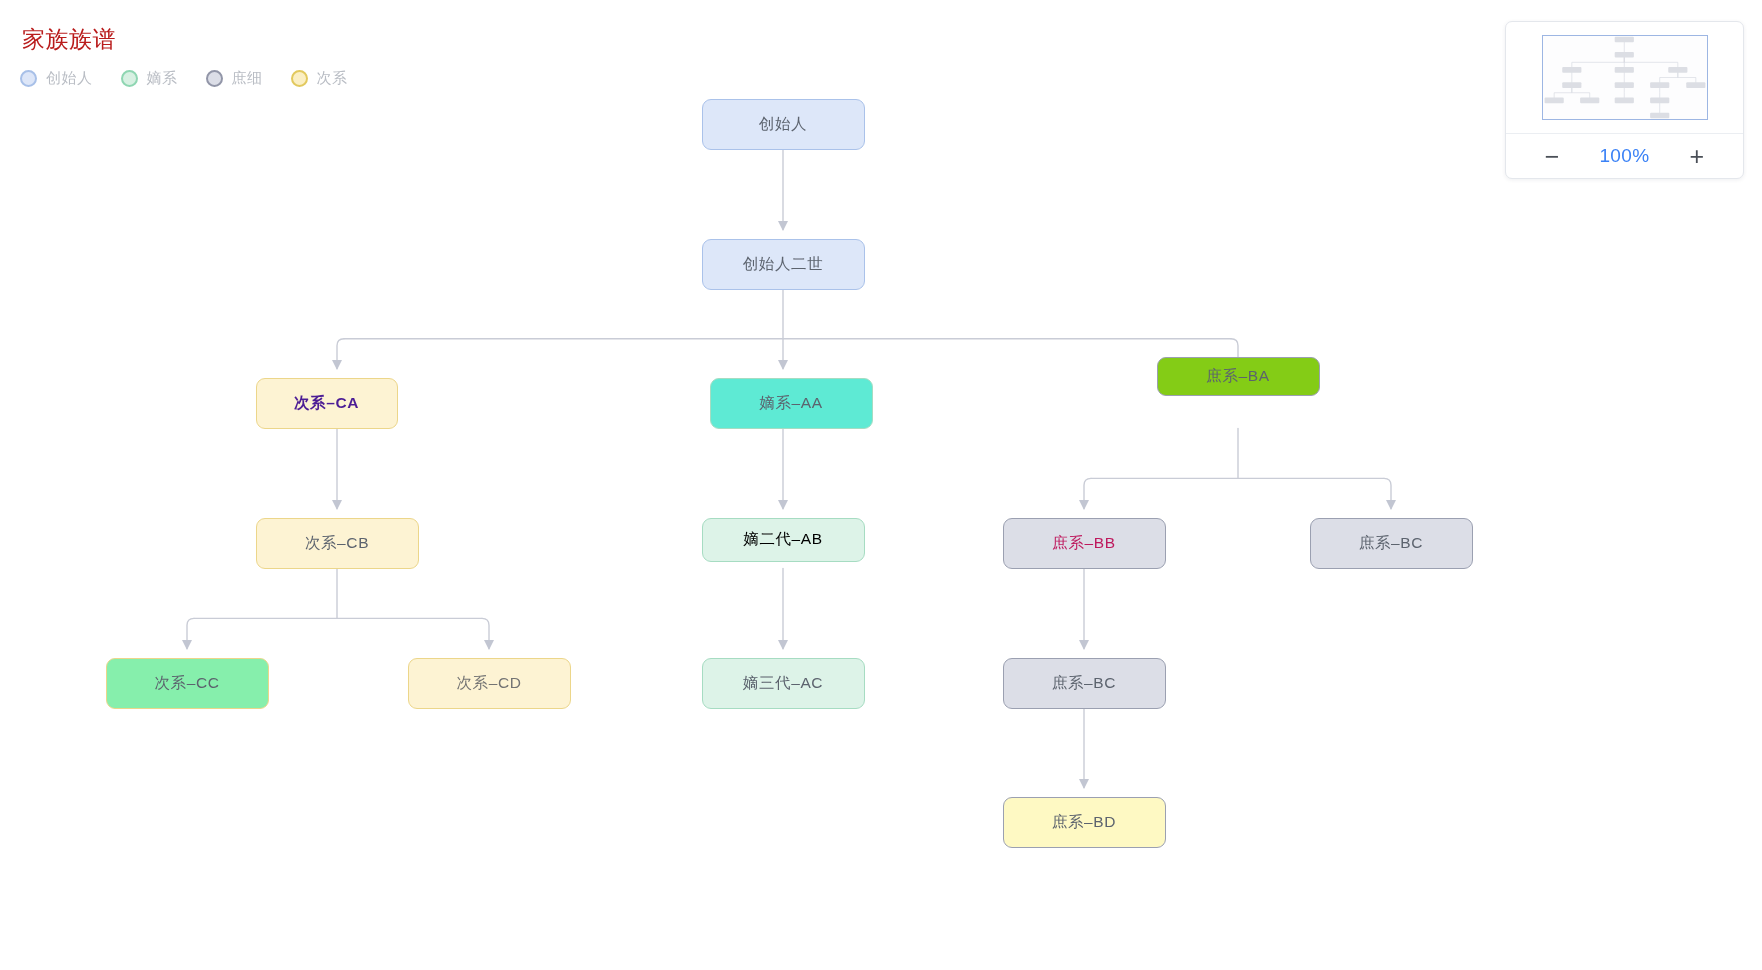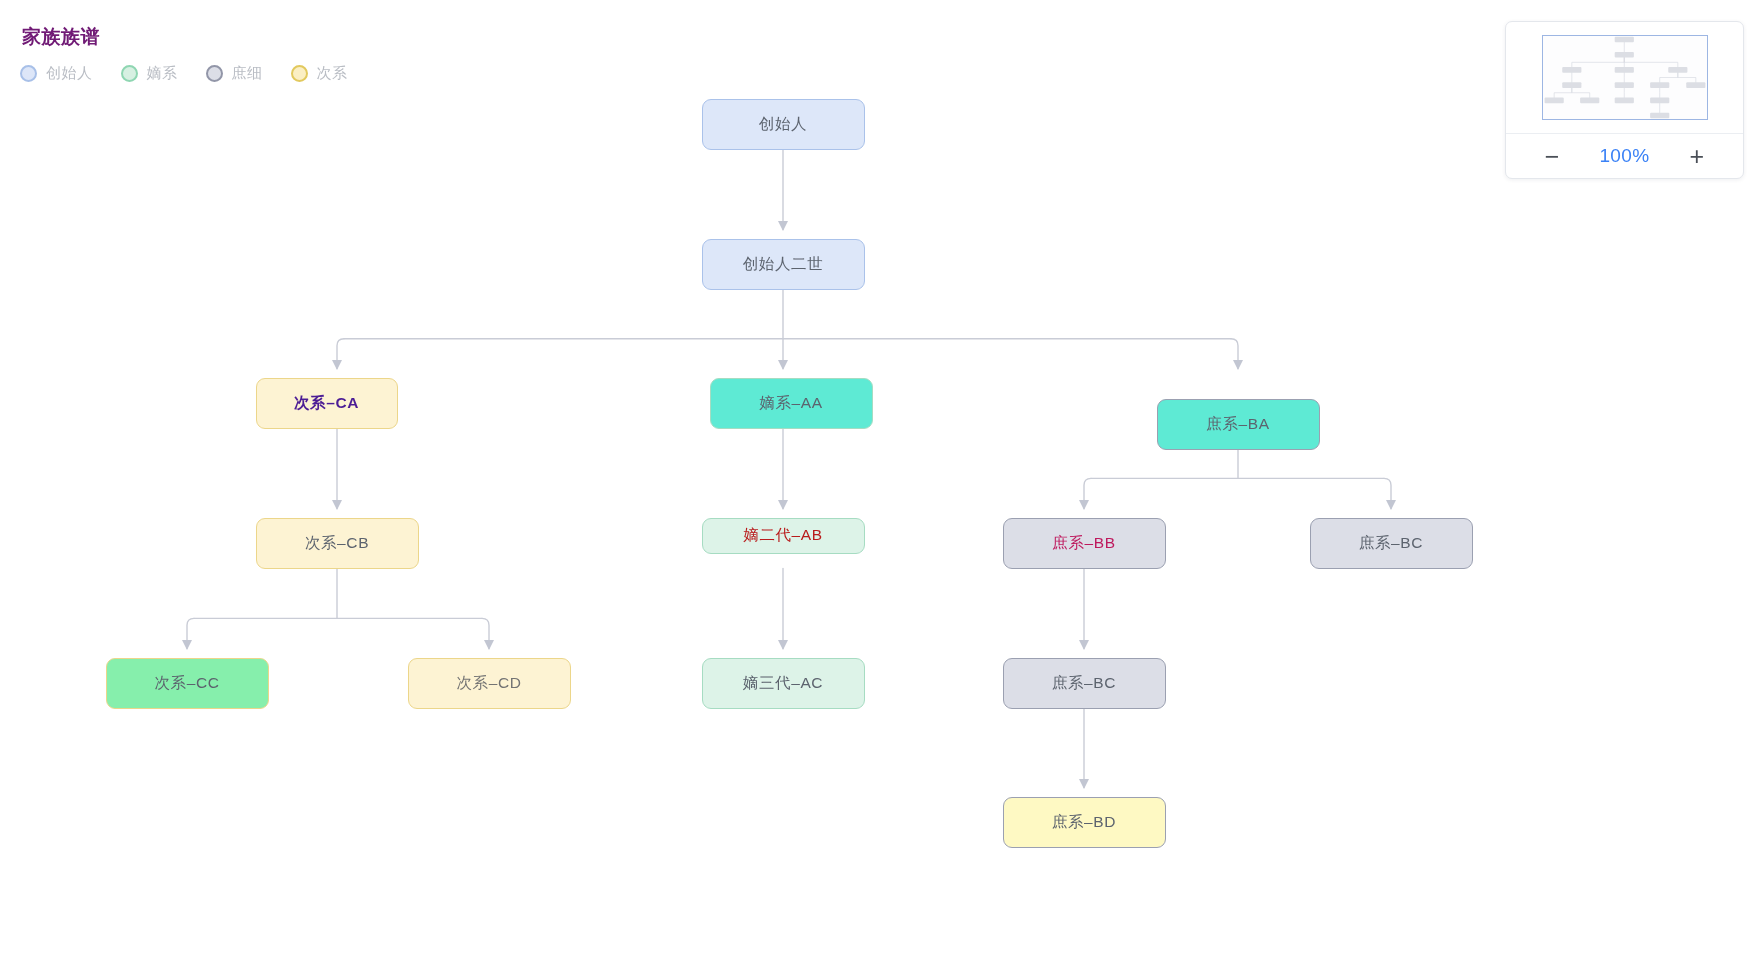--- a/index.html
+++ b/index.html
@@ -17,23 +17,23 @@
   }
 
   
   #header {
     position: absolute;
     left: 20px;
     top: 24px;
     z-index: 30;
   }
   #chart-title {
-    font-size: 19px;
-    font-weight: bold;
-    color: #701a75;
+    font-size: 23px;
+    font-weight: normal;
+    color: #b91c1c;
     letter-spacing: 0.5px;
     margin: 0 0 14px 2px;
   }
   #legend {
     display: flex;
     align-items: center;
     gap: 28px;
   }
   .legend-item {
     display: flex;
@@ -197,23 +197,23 @@
         <path d="M 783 568.5 L 783 648.5" fill="none" stroke="#c9ccd6" stroke-width="1.4" stroke-linecap="round" marker-end="url(#arrow)"></path>
         <path d="M 1084 568.5 L 1084 648.5" fill="none" stroke="#c9ccd6" stroke-width="1.4" stroke-linecap="round" marker-end="url(#arrow)"></path>
         <path d="M 1084 708.5 L 1084 787.5" fill="none" stroke="#c9ccd6" stroke-width="1.4" stroke-linecap="round" marker-end="url(#arrow)"></path>
       </g>
   </svg>
   <div id="nodes">
       <div class="node" style="left: 701.5px; top: 98.5px; width: 163px; height: 51px; background: rgb(221, 231, 249); border-color: rgb(170, 194, 234); color: rgb(92, 99, 110);">创始人</div>
       <div class="node" style="left: 701.5px; top: 238.5px; width: 163px; height: 51px; background: rgb(221, 231, 249); border-color: rgb(170, 194, 234); color: rgb(92, 99, 110);">创始人二世</div>
       <div class="node" style="left: 255.5px; top: 377.5px; width: 142px; height: 51px; background: rgb(253, 243, 211); border-color: rgb(236, 214, 138); color: #4c1d95; font-weight: bold;">次系–CA</div>
       <div class="node" style="left: 701.5px; top: 377.5px; width: 163px; height: 51px; background: #5eead4; border-color: rgb(166, 220, 194); color: rgb(92, 99, 110); margin-left: 8px;">嫡系–AA</div>
-      <div class="node" style="left: 1156.5px; top: 399px; width: 163px; height: 51px; background: #5eead4; border-color: rgb(155, 160, 177); color: rgb(92, 99, 110);">庶系–BA</div>
+      <div class="node" style="left: 1156.5px; top: 357px; width: 163px; height: 39px; background: #84cc16; border-color: rgb(155, 160, 177); color: rgb(92, 99, 110);">庶系–BA</div>
       <div class="node" style="left: 255.5px; top: 517.5px; width: 163px; height: 51px; background: rgb(253, 243, 211); border-color: rgb(236, 214, 138); color: rgb(92, 99, 110);">次系–CB</div>
-      <div class="node" style="left: 701.5px; top: 517.5px; width: 163px; height: 36px; background: rgb(221, 243, 232); border-color: rgb(166, 220, 194); color: #b91c1c;">嫡二代–AB</div>
+      <div class="node" style="left: 701.5px; top: 517.5px; width: 163px; height: 44px; background: rgb(221, 243, 232); border-color: rgb(166, 220, 194); color: #000000;">嫡二代–AB</div>
       <div class="node" style="left: 1002.5px; top: 517.5px; width: 163px; height: 51px; background: rgb(220, 222, 231); border-color: rgb(155, 160, 177); color: #be185d;">庶系–BB</div>
       <div class="node" style="left: 1309.5px; top: 517.5px; width: 163px; height: 51px; background: rgb(220, 222, 231); border-color: rgb(155, 160, 177); color: rgb(92, 99, 110);">庶系–BC</div>
       <div class="node" style="left: 105.5px; top: 657.5px; width: 163px; height: 51px; background: #86efac; border-color: rgb(236, 214, 138); color: rgb(92, 99, 110);">次系–CC</div>
       <div class="node" style="left: 407.5px; top: 657.5px; width: 163px; height: 51px; background: rgb(253, 243, 211); border-color: rgb(236, 214, 138); color: #737373;">次系–CD</div>
       <div class="node" style="left: 701.5px; top: 657.5px; width: 163px; height: 51px; background: rgb(221, 243, 232); border-color: rgb(166, 220, 194); color: rgb(92, 99, 110); border-radius: 9px;">嫡三代–AC</div>
       <div class="node" style="left: 1002.5px; top: 657.5px; width: 163px; height: 51px; background: rgb(220, 222, 231); border-color: rgb(155, 160, 177); color: rgb(92, 99, 110);">庶系–BC</div>
       <div class="node" style="left: 1002.5px; top: 796.5px; width: 163px; height: 51px; background: #fef9c3; border-color: rgb(155, 160, 177); color: rgb(92, 99, 110);">庶系–BD</div>
     </div>
 </div>
 

